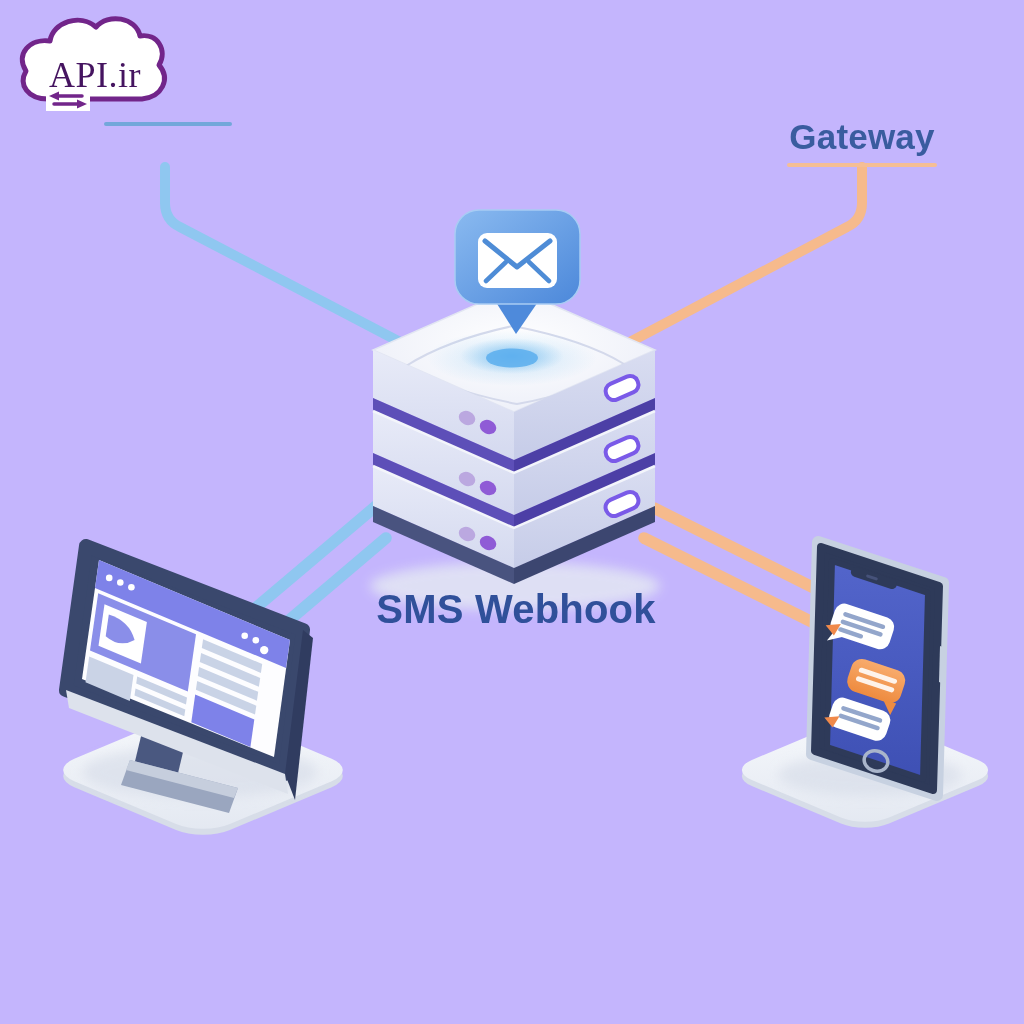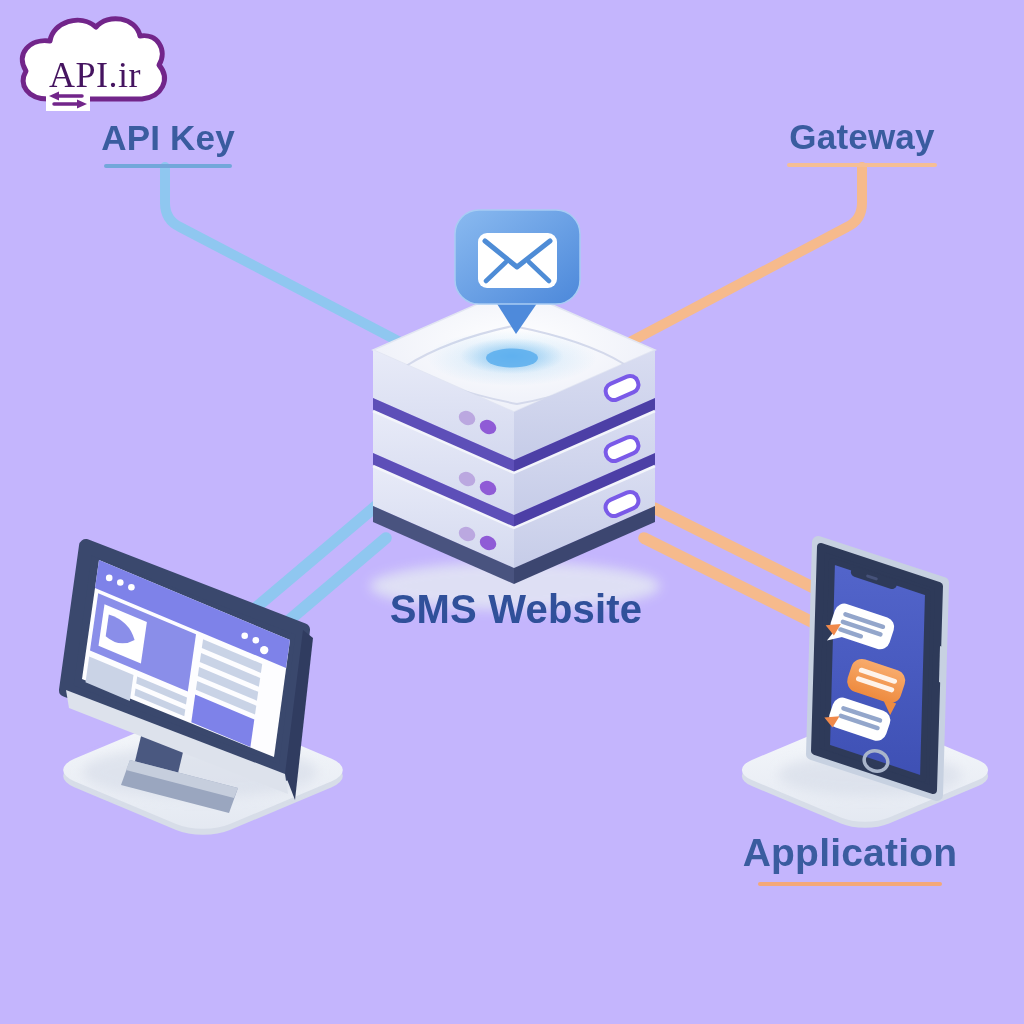--- a/index.html
+++ b/index.html
@@ -235,32 +235,27 @@
       <polygon points="-4,25 10,19 7,32" fill="#F0894A"></polygon>
     </g>
     <g transform="translate(876,761) rotate(18)">
       <ellipse rx="12" ry="10" fill="none" stroke="#A9B5CB" stroke-width="3.5"></ellipse>
     </g>
     <polygon points="940,646 945,648 944,684 939,682" fill="#C7D1E1"></polygon>
   </g>
 </svg>
 
 <div class="label lbl-api-key">
-  <div>API Key</div>
   <div class="underline"></div>
 </div>
 
 <div class="label lbl-webhook">
   <div>Gateway</div>
   <div class="underline"></div>
 </div>
 
 <div class="label lbl-gateway">
-  <div>SMS Website</div>
-</div>
-
-
-<div class="label lbl-application">
-  <div>Application</div>
-  <div class="underline"></div>
-</div>
+  <div>SMS Webhook</div>
+</div>
+
+
 
 </div>
 
 </body></html>

